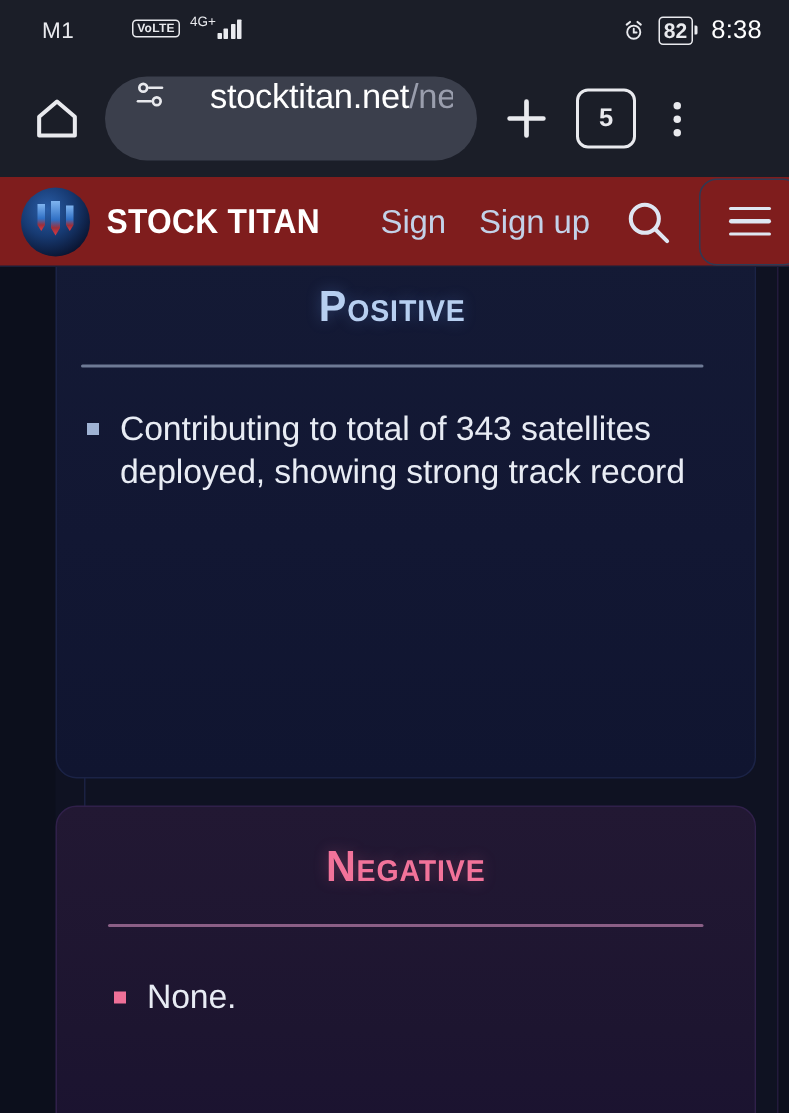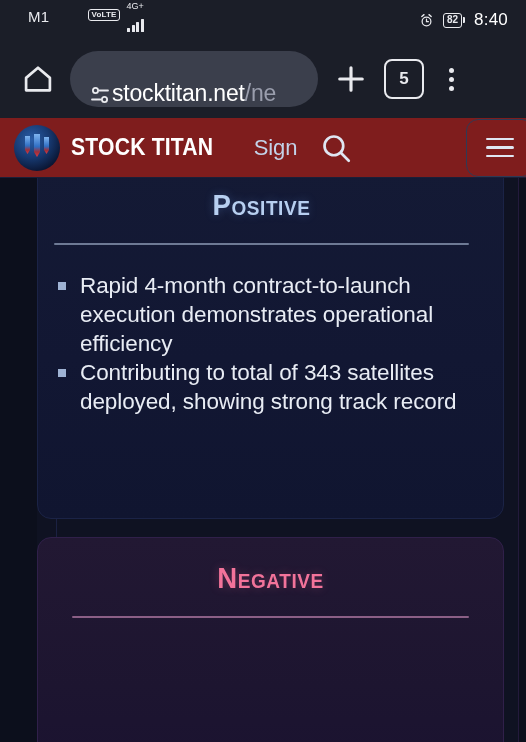--- a/index.html
+++ b/index.html
@@ -18,55 +18,55 @@
     padding:0 18px 0 28px;
     color:#e9eaee;
   }
   .sb-left{ display:flex; align-items:flex-start; gap:7px; }
   .sb-carrier{ font-size:15px; letter-spacing:.3px; line-height:1; color:#e9eaee; }
   .volte{
     border:1.6px solid #e9eaee; border-radius:3px;
     font-size:8px; font-weight:bold; letter-spacing:.2px;
     padding:1px 2px 1px 2px; line-height:1; color:#e9eaee;margin-left:32px;
   }
-  .netgrp{ display:flex; align-items:flex-end; gap:1px;flex-direction:column; }
+  .netgrp{ display:flex; align-items:flex-end; gap:1px; }
   .netlabel{ font-size:9px; line-height:1; position:relative; top:-7px; color:#e9eaee; }
   .bars{ display:flex; align-items:flex-end; gap:1.5px; height:13px; }
   .bars i{ width:3px; background:#e9eaee; border-radius:.5px; display:block; }
   .bars i:nth-child(1){ height:4px; }
   .bars i:nth-child(2){ height:7px; }
   .bars i:nth-child(3){ height:10px; }
   .bars i:nth-child(4){ height:13px; }
 
   .sb-right{ display:flex; align-items:center; gap:9px; }
   .alarm-ic{ width:15px; height:15px; display:block; }
   .battery{
     display:flex; align-items:center; gap:1px;
   }
   .bat-body{
     border:1.6px solid #e9eaee; border-radius:3px;
-    font-size:10px; font-weight:bold; line-height:1;
+    font-size:14px; font-weight:bold; line-height:1;
     padding:1.5px 3px; color:#e9eaee;
   }
   .bat-tip{ width:2px; height:6px; background:#e9eaee; border-radius:0 1px 1px 0; }
   .sb-time{ font-size:17px; color:#fff; letter-spacing:.2px; }
 
   
   .browserbar{
     height:78px; width:100%;
     background:#1b1e28;
     display:flex; align-items:center;
     padding:0 14px 0 16px; gap:10px;
   }
   .home-btn{ width:44px; height:44px; display:flex; align-items:center; justify-content:center; flex:0 0 auto; }
   .omnibox{
     flex:1 1 auto; height:56px;
     background:#3b3f4c; border-radius:28px;
-    display:flex; align-items:flex-end;
-    padding:0 16px 0 18px; gap:0;
+    display:flex; align-items:flex-start;
+    padding:0 16px 0 18px; gap:28px;
     min-width:0; max-width:248px;
   }
   .perm-ic{ flex:0 0 auto; width:24px; height:24px; }
   .urltxt{
     font-size:23px; color:#ffffff; white-space:nowrap;
     overflow:hidden; letter-spacing:-.2px;
   }
   .urltxt .dim{ color:#9a9ead; }
   .newtab-btn{ width:46px; height:46px; display:flex; align-items:center; justify-content:center; flex:0 0 auto; }
   .tabs-btn{
@@ -194,21 +194,21 @@
   <div class="sb-right">
     <svg class="alarm-ic" viewBox="0 0 24 24">
       <circle cx="12" cy="13.5" r="7" fill="none" stroke="#e9eaee" stroke-width="2"></circle>
       <path d="M12 9.8v4h3" fill="none" stroke="#e9eaee" stroke-width="2" stroke-linecap="round"></path>
       <path d="M4.5 5.5 L8 2.6 M19.5 5.5 L16 2.6" stroke="#e9eaee" stroke-width="2.2" stroke-linecap="round"></path>
     </svg>
     <span class="battery">
       <span class="bat-body">82</span>
       <span class="bat-tip"></span>
     </span>
-    <span class="sb-time">8:40</span>
+    <span class="sb-time">8:38</span>
   </div>
 </div>
 
 <div class="browserbar">
   <div class="home-btn">
     <svg width="34" height="34" viewBox="0 0 24 24">
       <path d="M3.6 11.2 L12 4 L20.4 11.2 L20.4 20 L3.6 20 Z" fill="none" stroke="#e9eaee" stroke-width="1.9" stroke-linejoin="round"></path>
     </svg>
   </div>
 
@@ -252,20 +252,21 @@
       </defs>
       <path d="M2 3 h5 v14 l-2.5 4 L2 17 Z" fill="url(#lg1)"></path>
       <path d="M11 1 h6 v18 l-3 5 l-3 -5 Z" fill="url(#lg1)"></path>
       <path d="M21 4 h5 v13 l-2.5 4 L21 17 Z" fill="url(#lg1)"></path>
     </svg>
   </div>
   <span class="brand">STOCK TITAN</span>
 
   <div class="navlinks">
     <span class="navlink">Sign</span>
+    <span class="navlink">Sign up</span>
   </div>
 
   <div class="search-btn">
     <svg width="34" height="34" viewBox="0 0 24 24">
       <circle cx="10.5" cy="10.5" r="6.6" fill="none" stroke="#dfe6f2" stroke-width="1.9"></circle>
       <path d="M15.4 15.4 L21 21" stroke="#dfe6f2" stroke-width="1.9" stroke-linecap="round"></path>
     </svg>
   </div>
 
   <div class="hamburger">
@@ -278,22 +279,24 @@
 <div class="page">
   <div class="page-rail-l"></div>
   <div class="page-rail-r"></div>
   <div class="page-edge"></div>
   <div class="page-edge-r"></div>
 
   <div class="card card-positive">
     <div class="sect-title t-positive">Positive</div>
     <div class="divider d-positive"></div>
     <ul class="bullets b-positive">
-      <li>Rapid 4-month contract-to-launch execution demonstrates operational efficiency</li>
       <li>Contributing to total of 343 satellites deployed, showing strong track record</li>
     </ul>
   </div>
 
   <div class="card card-negative">
     <div class="sect-title t-negative">Negative</div>
     <div class="divider d-negative"></div>
+    <ul class="bullets b-negative">
+      <li>None.</li>
+    </ul>
   </div>
 </div>
 
 </body></html>

